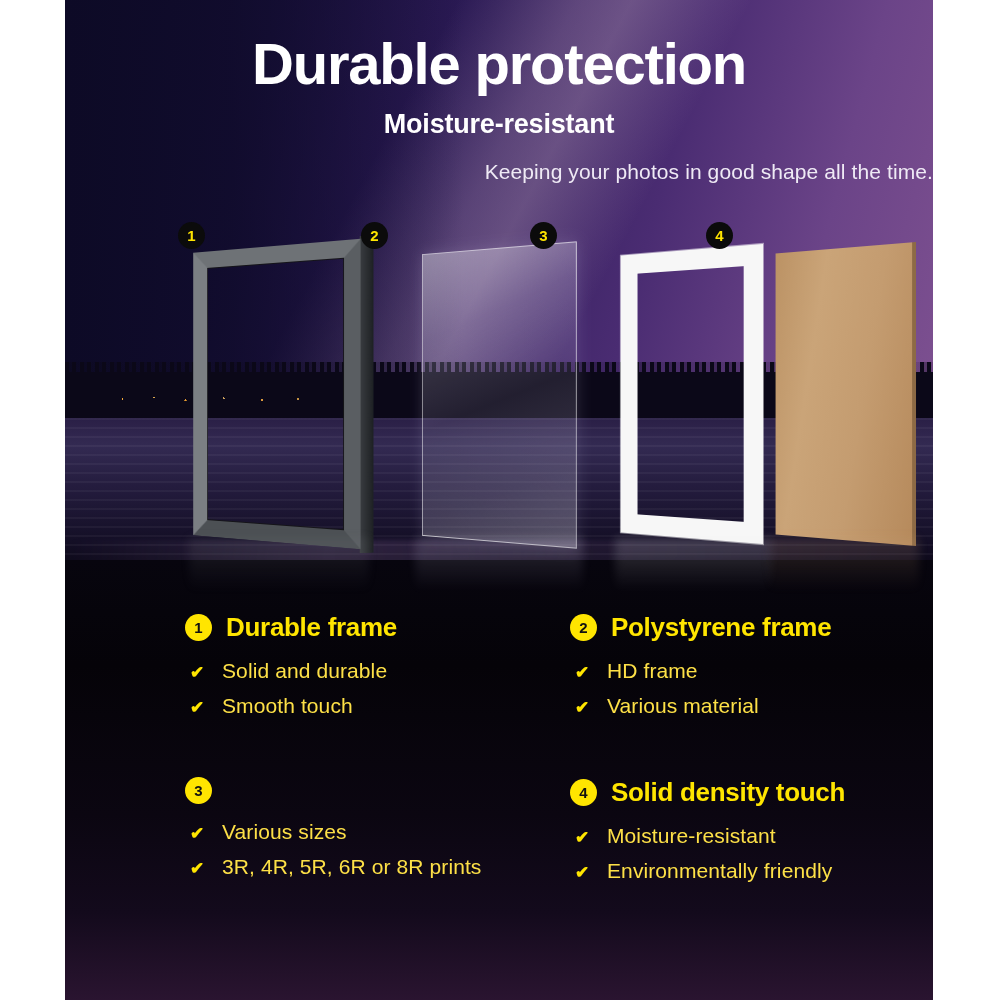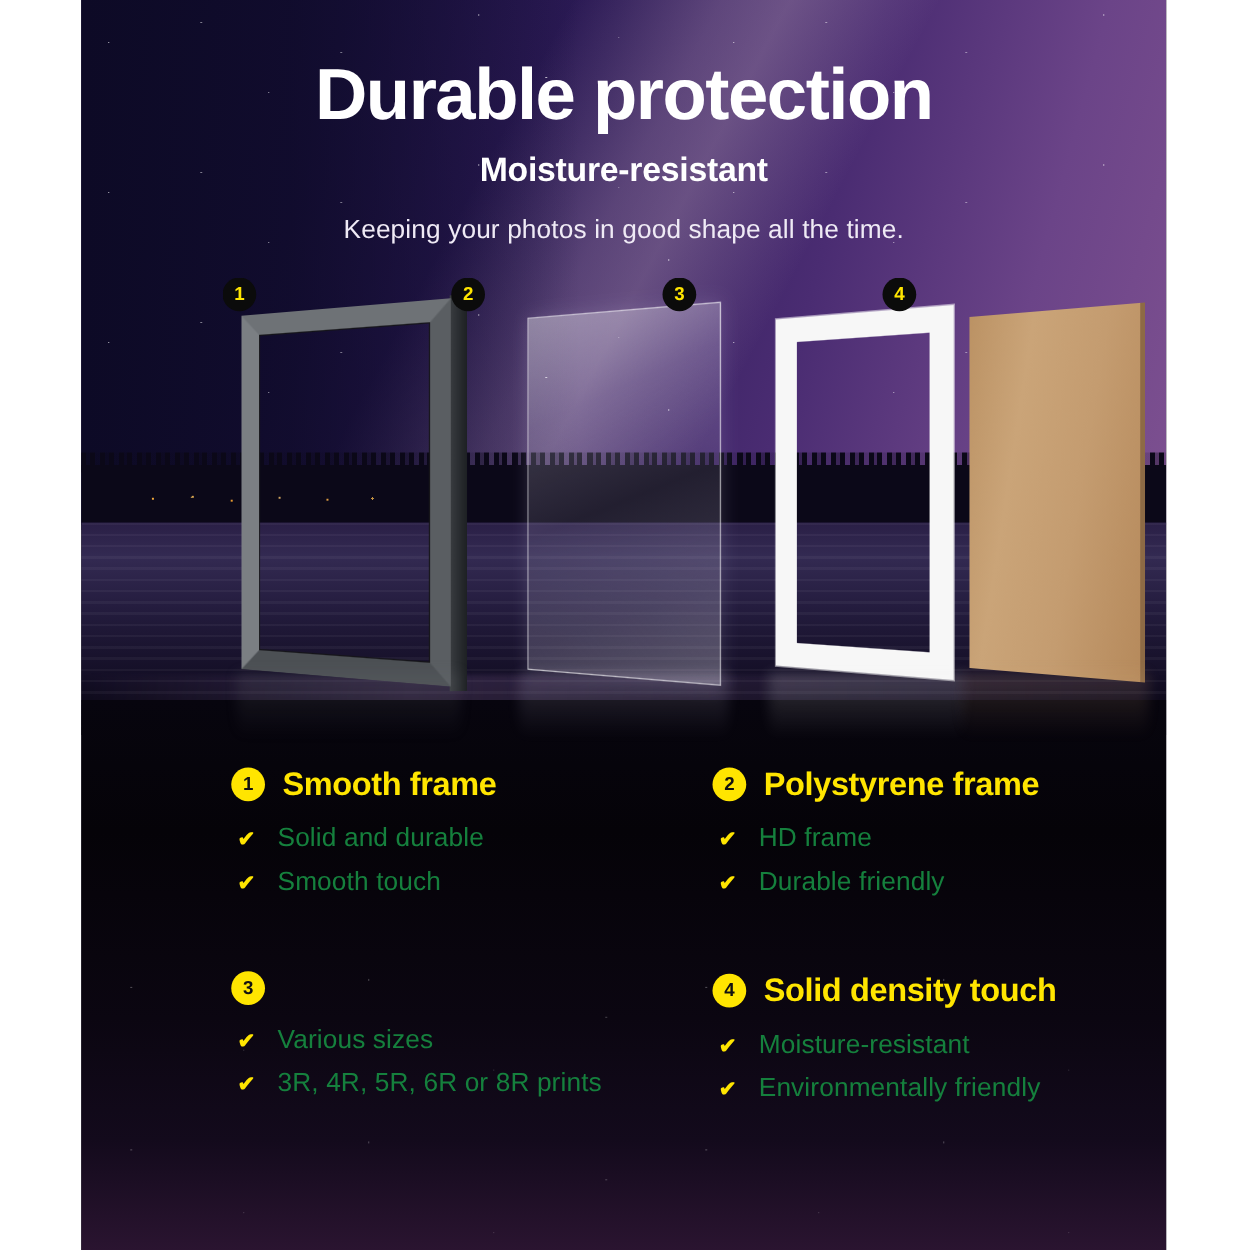--- a/index.html
+++ b/index.html
@@ -160,35 +160,36 @@
     top: 34px;
     text-align: center;
     z-index: 30;
   }
   .title {
     font-size: 58px;
     font-weight: bold;
     color: #ffffff;
     letter-spacing: -1.2px;
     line-height: 1.02;
-    margin: 12px;
+    margin: 0;
   }
   .subtitle {
     font-size: 27px;
     font-weight: bold;
     color: #ffffff;
     margin: 16px 0 0 0;
     letter-spacing: -0.2px;
   }
   .tagline {
     font-size: 21px;
     font-weight: normal;
     color: #efeaf5;
     margin: 20px 0 0 0;
     letter-spacing: .1px;
+    text-align: right;
   }
 
   
   .layers {
     position: absolute;
     left: 0; right: 0;
     top: 218px;
     height: 380px;
     z-index: 20;
   }
@@ -342,21 +343,21 @@
   .check {
     flex: 0 0 auto;
     width: 17px;
     color: #ffe500;
     font-size: 17px;
     font-weight: bold;
     line-height: 1;
   }
   .bullet-text {
     font-size: 21px;
-    color: #15803d;
+    color: #fde047;
     letter-spacing: .1px;
   }
 </style>
 </head>
 <body>
 
 <div id="poster">
   <div id="scene">
 
     <div class="sky"></div>
@@ -399,21 +400,21 @@
       <div class="layer-reflection" style="left:704px; width:150px; background:linear-gradient(180deg,rgba(202,164,120,.50),rgba(202,164,120,0));"></div>
     </div>
 
     <div class="features">
 
       <div class="feat-row">
 
         <div class="feat col1">
           <div class="feat-head">
             <span class="num-badge-yellow">1</span>
-            <span class="feat-title">Smooth frame</span>
+            <span class="feat-title">Durable frame</span>
           </div>
           <ul class="bullets">
             <li class="bullet">
               <span class="check">✔</span>
               <span class="bullet-text">Solid and durable</span>
             </li>
             <li class="bullet">
               <span class="check">✔</span>
               <span class="bullet-text">Smooth touch</span>
             </li>
@@ -425,21 +426,21 @@
             <span class="num-badge-yellow">2</span>
             <span class="feat-title">Polystyrene frame</span>
           </div>
           <ul class="bullets">
             <li class="bullet">
               <span class="check">✔</span>
               <span class="bullet-text">HD frame</span>
             </li>
             <li class="bullet">
               <span class="check">✔</span>
-              <span class="bullet-text">Durable friendly</span>
+              <span class="bullet-text">Various material</span>
             </li>
           </ul>
         </div>
       </div>
 
       <div class="feat-row">
 
         <div class="feat col1">
           <div class="feat-head">
             <span class="num-badge-yellow">3</span>

